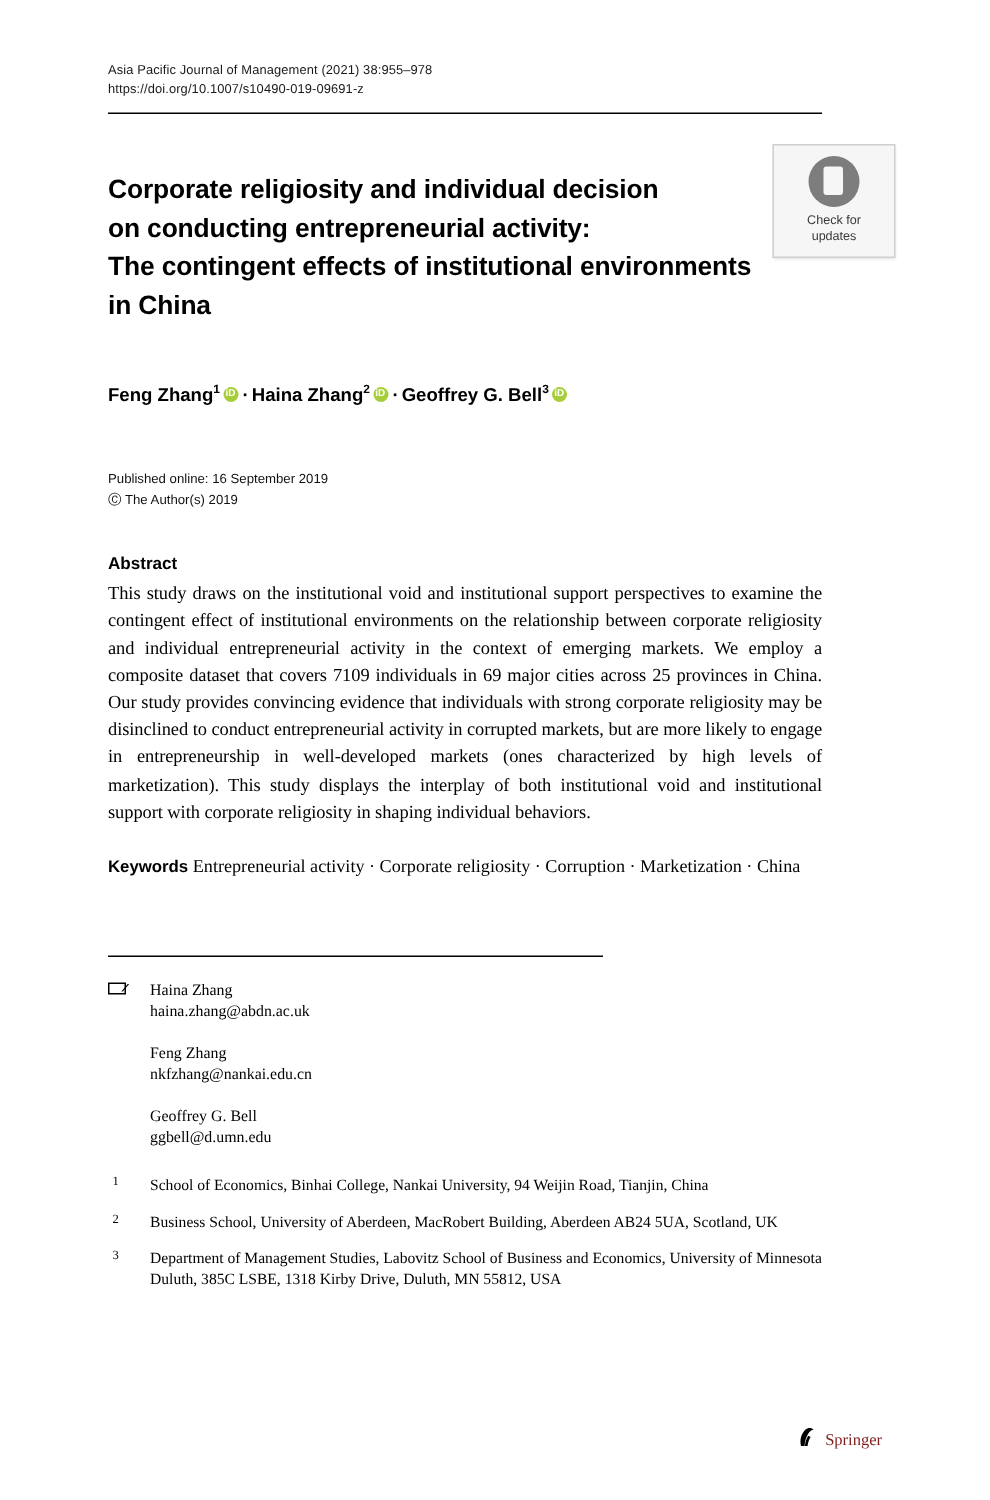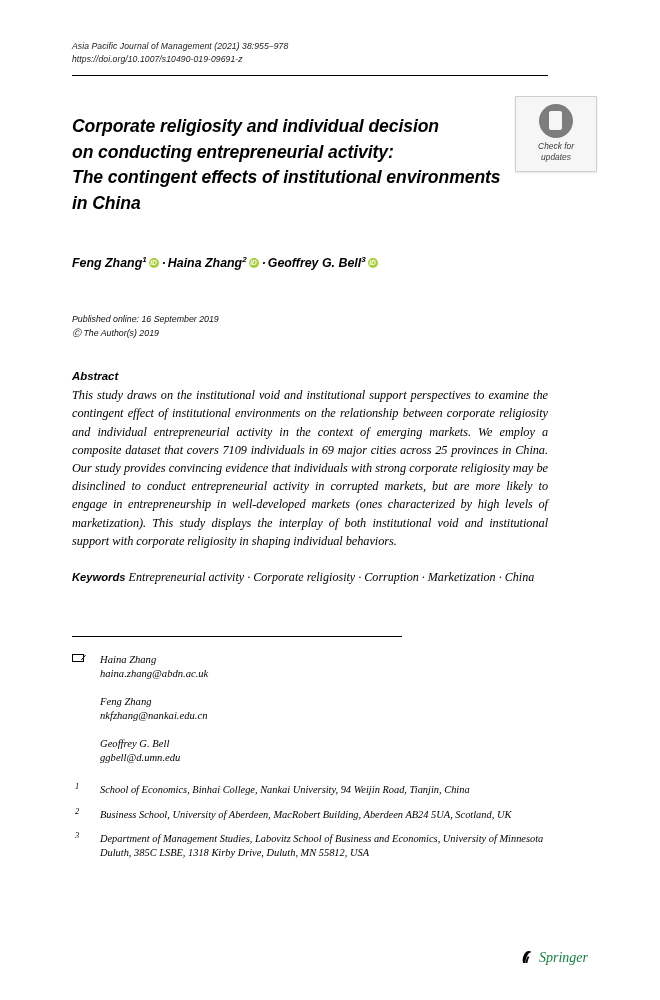--- a/index.html
+++ b/index.html
@@ -13,21 +13,20 @@
     font-family: "Liberation Serif", serif;
     color: #000000;
     overflow: hidden;
   }
   .page {
     position: relative;
     width: 660px;
     height: 1000px;
     box-sizing: border-box;
     padding: 40px 112px 0 72px;
-    font-style: italic;
   }
 
   
   .journal-ref {
     font-family: "Liberation Sans", sans-serif;
     font-size: 8.6px;
     line-height: 13px;
     color: #1a1a1a;
     letter-spacing: 0.08px;
   }
@@ -230,22 +229,22 @@
     top: -3px;
     font-size: 8.4px;
   }
 
   
   .springer {
     position: absolute;
     right: 72px;
     bottom: 34px;
     font-family: "Liberation Serif", serif;
-    font-size: 14px;
-    color: #15803d;
+    font-size: 11px;
+    color: #7f1d1d;
   }
   .springer-mark {
     display: inline-block;
     width: 12px;
     height: 14px;
     position: relative;
     top: 2px;
     margin-right: 3px;
   }
   .springer-mark svg { display: block; }

